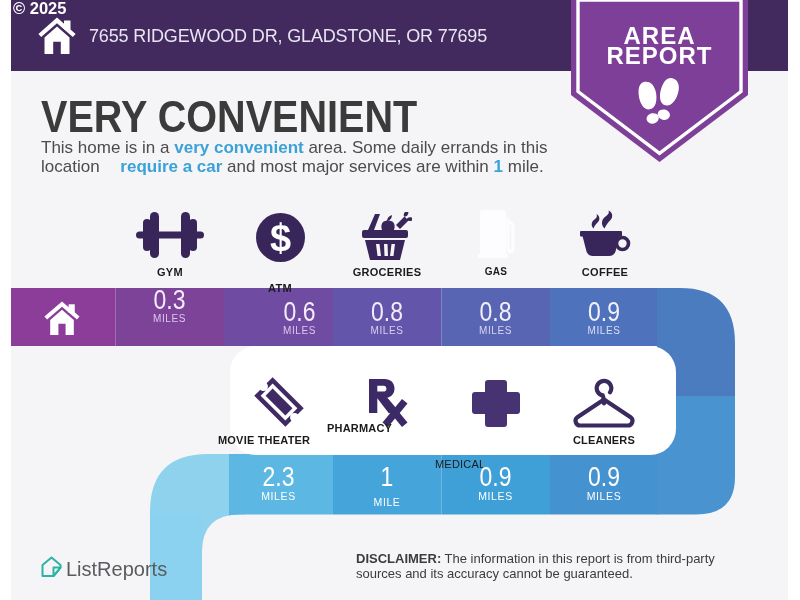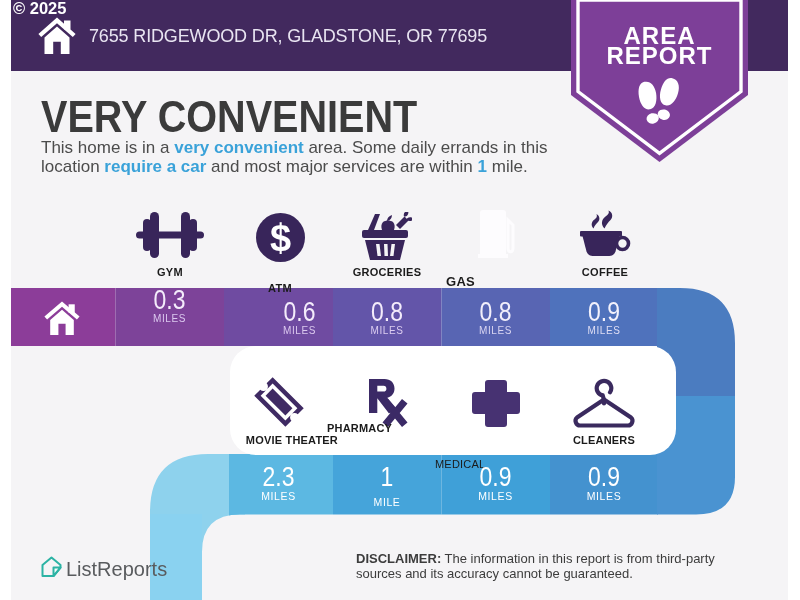--- a/index.html
+++ b/index.html
@@ -78,21 +78,21 @@
     <g transform="translate(92,76) rotate(13)">
       <path d="M9.5,0 C15.5,0 19,5.5 18.5,13.5 C18,21 15,28 9,28 C3.8,28 0.5,21.5 1,13.5 C1.5,5.5 4.3,0 9.5,0 Z"></path>
       <ellipse cx="9.5" cy="37.5" rx="6.2" ry="5.2"></ellipse>
     </g>
   </g>
 </svg>
 
 <div class="abs" style="left:41px;top:91px;color:#3b3b3b;font-size:45px;font-weight:bold;transform:scaleX(0.88);transform-origin:0 0;white-space:nowrap;">VERY CONVENIENT</div>
 
 <div class="abs" style="left:41px;top:139px;color:#4c4c4c;font-size:17px;line-height:18.5px;width:540px;">
-This home is in a <span style="color:#3aa2d9;font-weight:bold;">very convenient</span> area. Some daily errands in this location <span style="color:#3aa2d9;font-weight:bold;">require a car</span> and most major services are within <span style="color:#3aa2d9;font-weight:bold;">1</span>&nbsp;mile.
+This home is in a <span style="color:#3aa2d9;font-weight:bold;">very convenient</span> area. Some daily errands in this location <span style="color:#3aa2d9;font-weight:bold;margin-left:16px;">require a car</span> and most major services are within <span style="color:#3aa2d9;font-weight:bold;">1</span>&nbsp;mile.
 </div>
 
 <svg class="abs" style="left:136px;top:212px;" width="68" height="46" viewBox="0 0 68 46">
   <g fill="#38255a">
     <rect x="0" y="19.5" width="68" height="7" rx="3.5"></rect>
     <rect x="7" y="7" width="8" height="32" rx="4"></rect>
     <rect x="14" y="0" width="9" height="46" rx="4.5"></rect>
     <rect x="53" y="7" width="8" height="32" rx="4"></rect>
     <rect x="45" y="0" width="9" height="46" rx="4.5"></rect>
   </g>
@@ -127,21 +127,21 @@
 <div class="abs" style="left:337px;top:266px;width:100px;text-align:center;font-size:11px;font-weight:bold;color:#1b1b1b;letter-spacing:0.3px;">GROCERIES</div>
 
 <svg class="abs" style="left:478px;top:210px;" width="38" height="48" viewBox="0 0 38 48">
   <g fill="#fdfcfe">
     <rect x="2" y="0" width="26" height="48" rx="3"></rect>
     <rect x="0" y="44" width="30" height="4"></rect>
     <path d="M30,10 L35,15 L35,38 C35,43 30,43 30,38 Z" stroke="#fdfcfe" stroke-width="3" fill="none"></path>
   </g>
 </svg>
 
-<div class="abs" style="left:446px;top:266px;width:100px;text-align:left;font-size:13px;font-weight:bold;color:#1b1b1b;letter-spacing:0.3px;margin-top:8px;">GAS</div>
+<div class="abs" style="left:446px;top:266px;width:100px;text-align:center;font-size:10px;font-weight:bold;color:#1b1b1b;letter-spacing:0.3px;">GAS</div>
 
 <svg class="abs" style="left:580px;top:210px;" width="52" height="50" viewBox="0 0 52 50">
   <g fill="#38255a">
 
     <path d="M2.5,26 L39.5,26 L35.5,41.5 C34.7,44.2 32.2,46 29.4,46 L12.6,46 C9.8,46 7.3,44.2 6.5,41.5 Z"></path>
     <rect x="0" y="21" width="42" height="5.5" rx="1"></rect>
 
     <circle cx="42.5" cy="33.5" r="6" fill="none" stroke="#38255a" stroke-width="3.6"></circle>
 
     <path d="M13.5,18.5 C10.5,15.5 11.5,11.5 14.5,9.5 C16.5,8 17.5,6.5 16.5,4 C19.5,5.5 20.5,9.5 18,12 C16,14 14.5,15.5 13.5,18.5 Z"></path>
@@ -187,21 +187,21 @@
 
 <div class="abs" style="left:230px;top:346px;width:446px;height:109px;background:#ffffff;border-radius:26px;"></div>
 
 <svg class="abs" style="left:253px;top:376px;" width="52" height="52" viewBox="0 0 52 52">
   <g transform="rotate(45 26 26)">
     <path fill="#3f2a63" d="M4,13 H48 V21.5 A4.5,4.5 0 0 0 48,30.5 V39 H4 V30.5 A4.5,4.5 0 0 0 4,21.5 Z M8.5,17.5 H43.5 V34.5 H8.5 Z" fill-rule="evenodd"></path>
     <rect x="12" y="21" width="28" height="10" fill="#3f2a63"></rect>
   </g>
 </svg>
 
-<div class="abs" style="left:218px;top:434px;width:120px;text-align:right;font-size:11px;font-weight:bold;color:#1b1b1b;letter-spacing:0.2px;">MOVIE THEATER</div>
+<div class="abs" style="left:218px;top:434px;width:120px;text-align:left;font-size:11px;font-weight:bold;color:#1b1b1b;letter-spacing:0.2px;">MOVIE THEATER</div>
 
 <svg class="abs" style="left:369px;top:379px;" width="40" height="48" viewBox="0 0 40 48">
   <g fill="#3b2a66">
     <path d="M0,0 H15.5 C21.5,0 25.5,3.8 25.5,9.6 C25.5,14.6 22.6,17.8 18.3,18.8 L27,29 L20,34.5 L8.3,19.3 L8.3,34 H0 Z M8.3,6.8 V12.6 H14.6 C16.4,12.6 17.4,11.5 17.4,9.7 C17.4,7.9 16.4,6.8 14.6,6.8 Z"></path>
     <path d="M13.5,24.5 L19,20 L26,28.5 L33,20 L38.5,24.5 L30.7,34 L38.5,43.5 L33,48 L26,39.5 L19,48 L13.5,43.5 L21.3,34 Z"></path>
   </g>
 </svg>
 
 <div class="abs" style="left:327px;top:422px;width:120px;text-align:left;font-size:11px;font-weight:bold;color:#1b1b1b;letter-spacing:0.2px;">PHARMACY</div>
 

